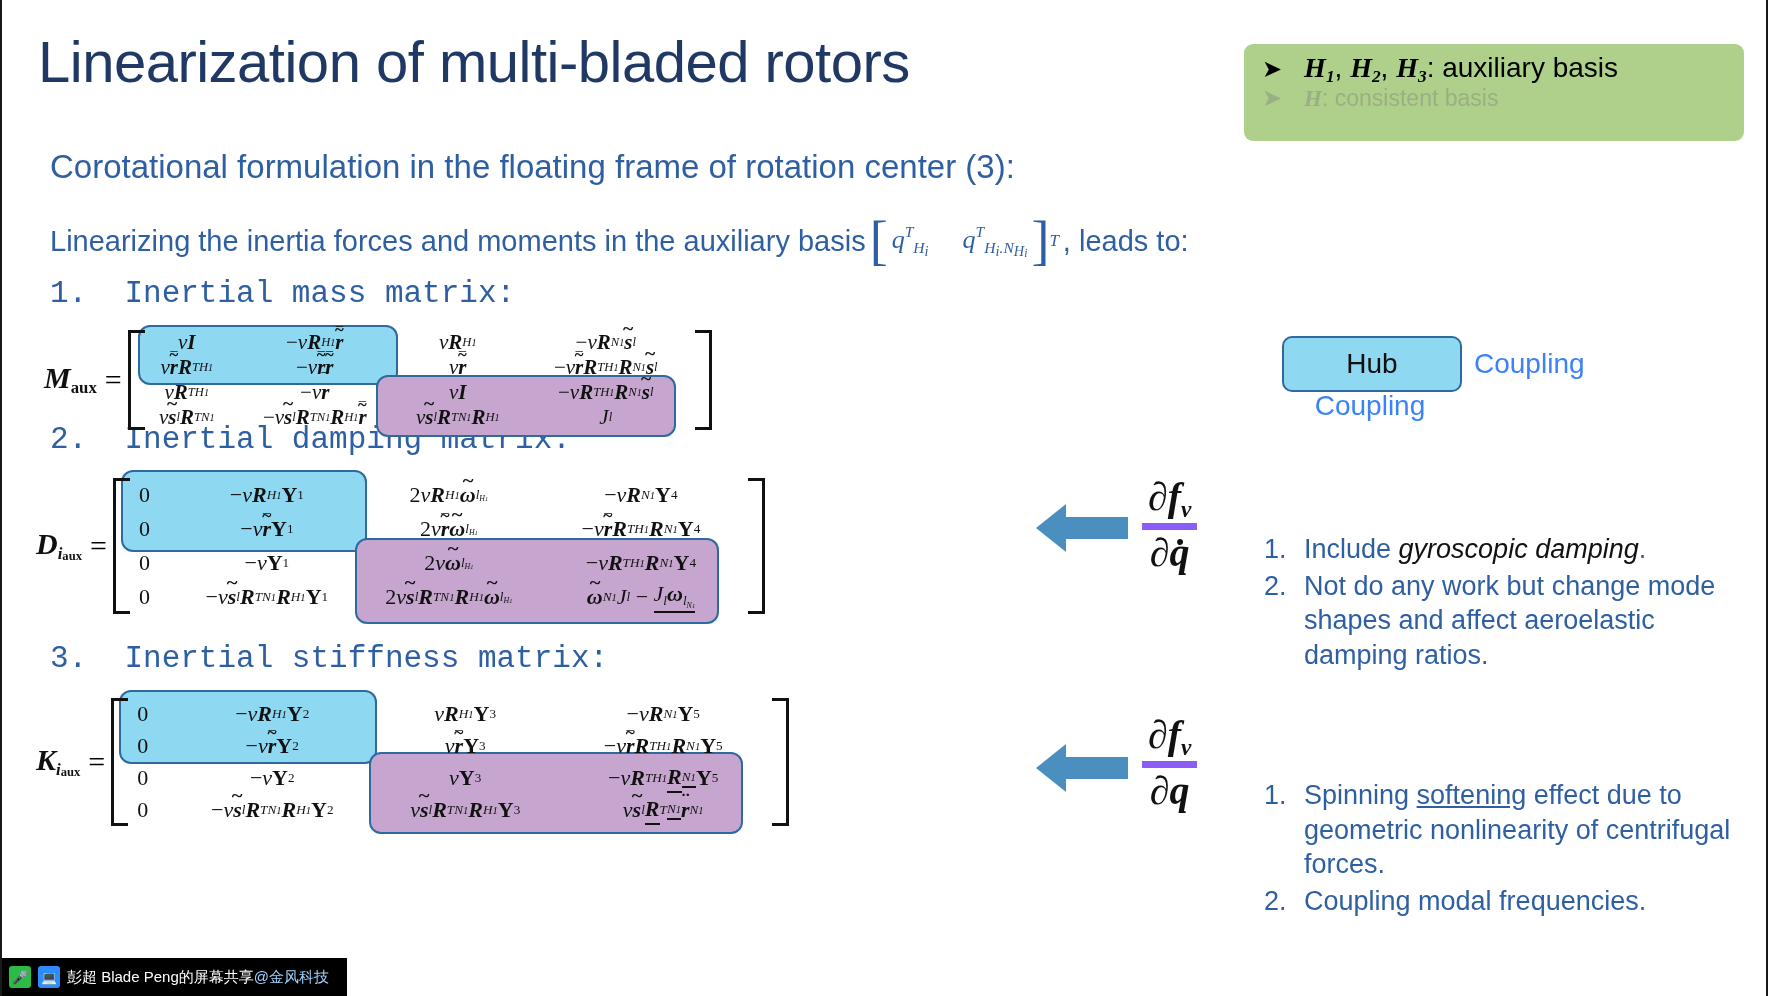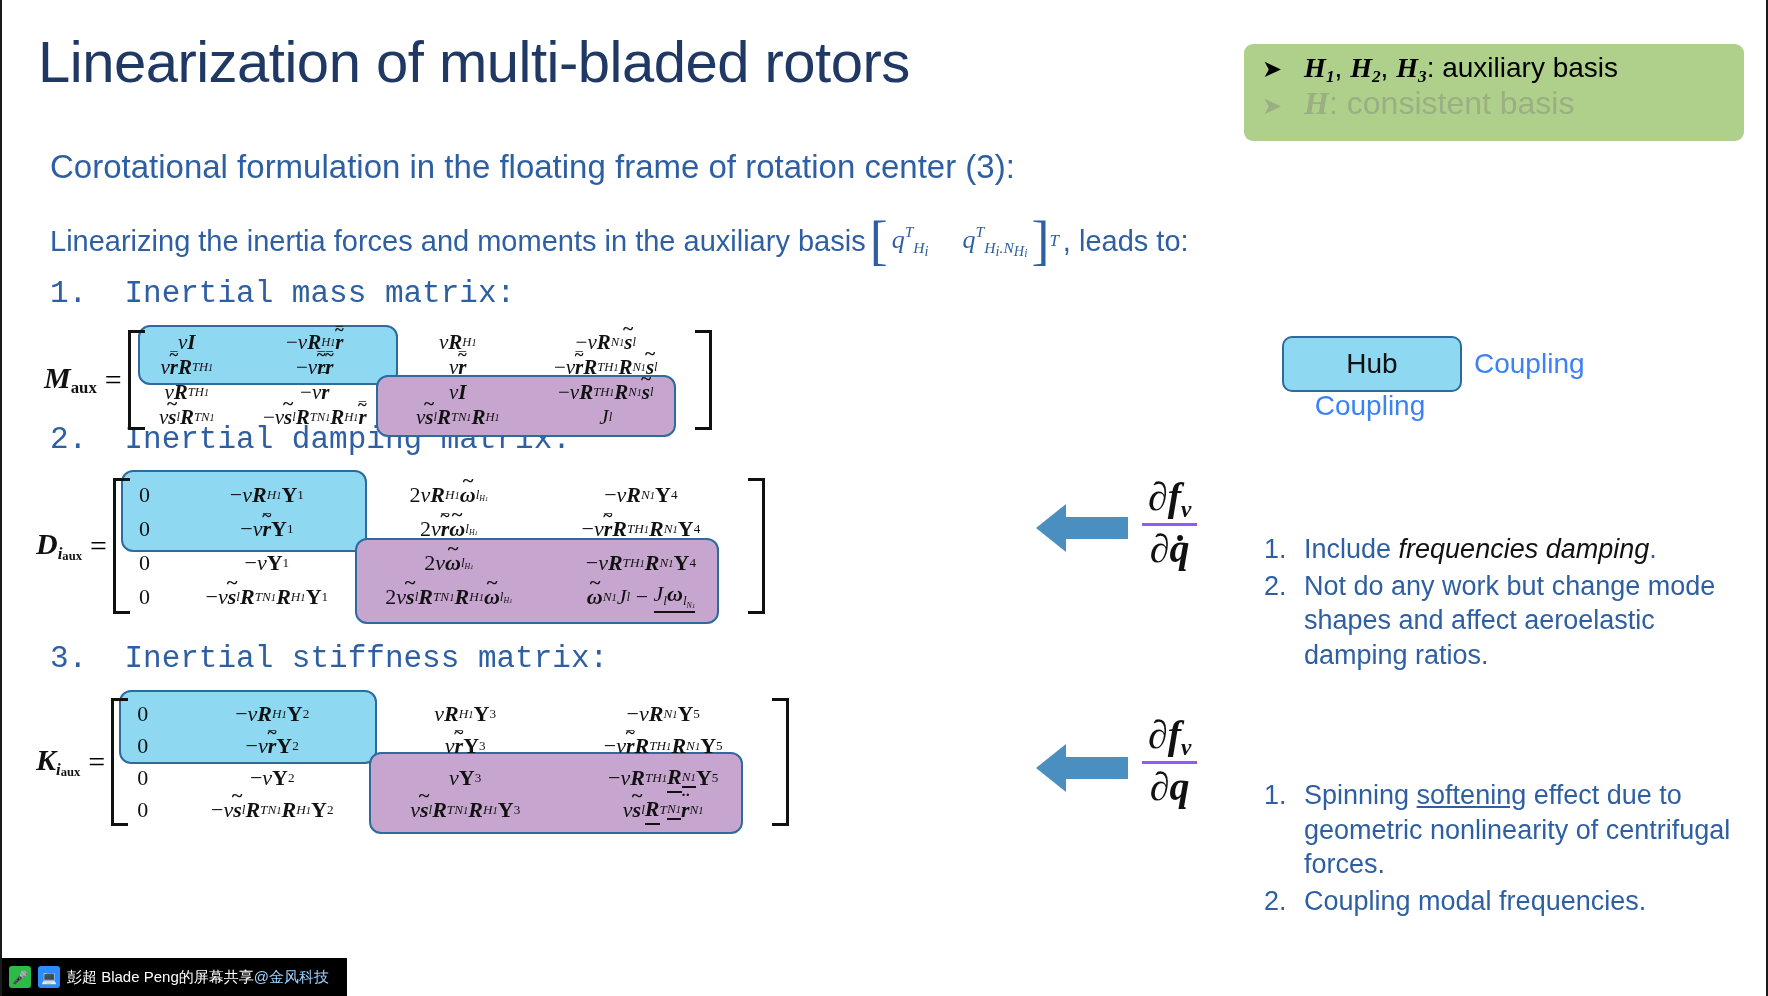--- a/index.html
+++ b/index.html
@@ -33,21 +33,21 @@
   #green-box{
     position:absolute;left:1242px;top:44px;width:500px;height:97px;
     background:#afd08a;
     border-radius:9px;
     box-sizing:border-box;
     padding:8px 0 0 18px;
   }
   .gb-row{display:flex;align-items:baseline;gap:22px;white-space:nowrap;}
   .gb-row .arrow{font-size:24px;line-height:1;}
   .gb-line1{color:#000000;font-size:28px;}
-  .gb-line2{color:#9aaf84;font-size:32px;}
+  .gb-line2{color:#9aaf84;font-size:23px;}
   .mi{font-family:"Liberation Serif", serif;font-style:italic;font-weight:bold;}
   .sub{font-size:0.62em;vertical-align:-0.28em;font-style:italic;font-family:"Liberation Serif",serif;font-weight:bold;}
 
   #subhead{
     position:absolute;left:48px;top:148px;
     font-size:33px;color:#2e5fa3;white-space:nowrap;
   }
 
   #lead{
     position:absolute;left:48px;top:222px;
@@ -124,21 +124,21 @@
   .tld2::after{content:"‾";position:absolute;top:-0.30em;left:50%;transform:translateX(-50%);font-size:0.9em;font-style:normal;}
   .bar{position:relative;display:inline-block;}
   .bar::before{content:"‾";position:absolute;top:-0.45em;left:50%;transform:translateX(-50%);font-size:0.95em;font-style:normal;}
   .ddot{position:relative;display:inline-block;}
   .ddot::before{content:"··";position:absolute;top:-0.72em;left:50%;transform:translateX(-50%);font-size:0.7em;font-style:normal;letter-spacing:-1px;}
   .ubrace{border-bottom:2px solid #111;padding-bottom:1px;}
 
   
   .deriv{position:absolute;font-family:"Liberation Serif",serif;font-style:italic;font-weight:bold;
          font-size:40px;color:#111;text-align:center;line-height:1.05;}
-  .deriv .num{border-bottom:3px solid #8b5cf6;padding:0 6px 2px 6px;}
+  .deriv .num{border-bottom:7px solid #8b5cf6;padding:0 6px 2px 6px;}
   .deriv .den{padding-top:2px;}
 
   
   .arrow-left{position:absolute;width:92px;height:56px;}
   .arrow-left svg{display:block;}
 
   
   #legend{position:absolute;left:1280px;top:336px;}
   .leg-row{display:flex;align-items:center;}
   .leg-box{
@@ -422,21 +422,21 @@
       <span class="leg-text">Coupling</span>
     </div>
     <div class="leg-row" style="margin-top:-2px;">
       <span class="leg-text" style="width:176px;text-align:center;padding:0;">Coupling</span>
     </div>
   </div>
 
   <div class="notes" id="notes1">
     <div class="note-item">
       <span class="note-num">1.</span>
-      <span class="note-txt"><span>Include </span><span class="ital">frequencies damping</span><span>.</span></span>
+      <span class="note-txt"><span>Include </span><span class="ital">gyroscopic damping</span><span>.</span></span>
     </div>
     <div class="note-item">
       <span class="note-num">2.</span>
       <span class="note-txt">Not do any work but change mode shapes and affect aeroelastic damping ratios.</span>
     </div>
   </div>
 
   <div class="notes" id="notes2">
     <div class="note-item">
       <span class="note-num">1.</span>

